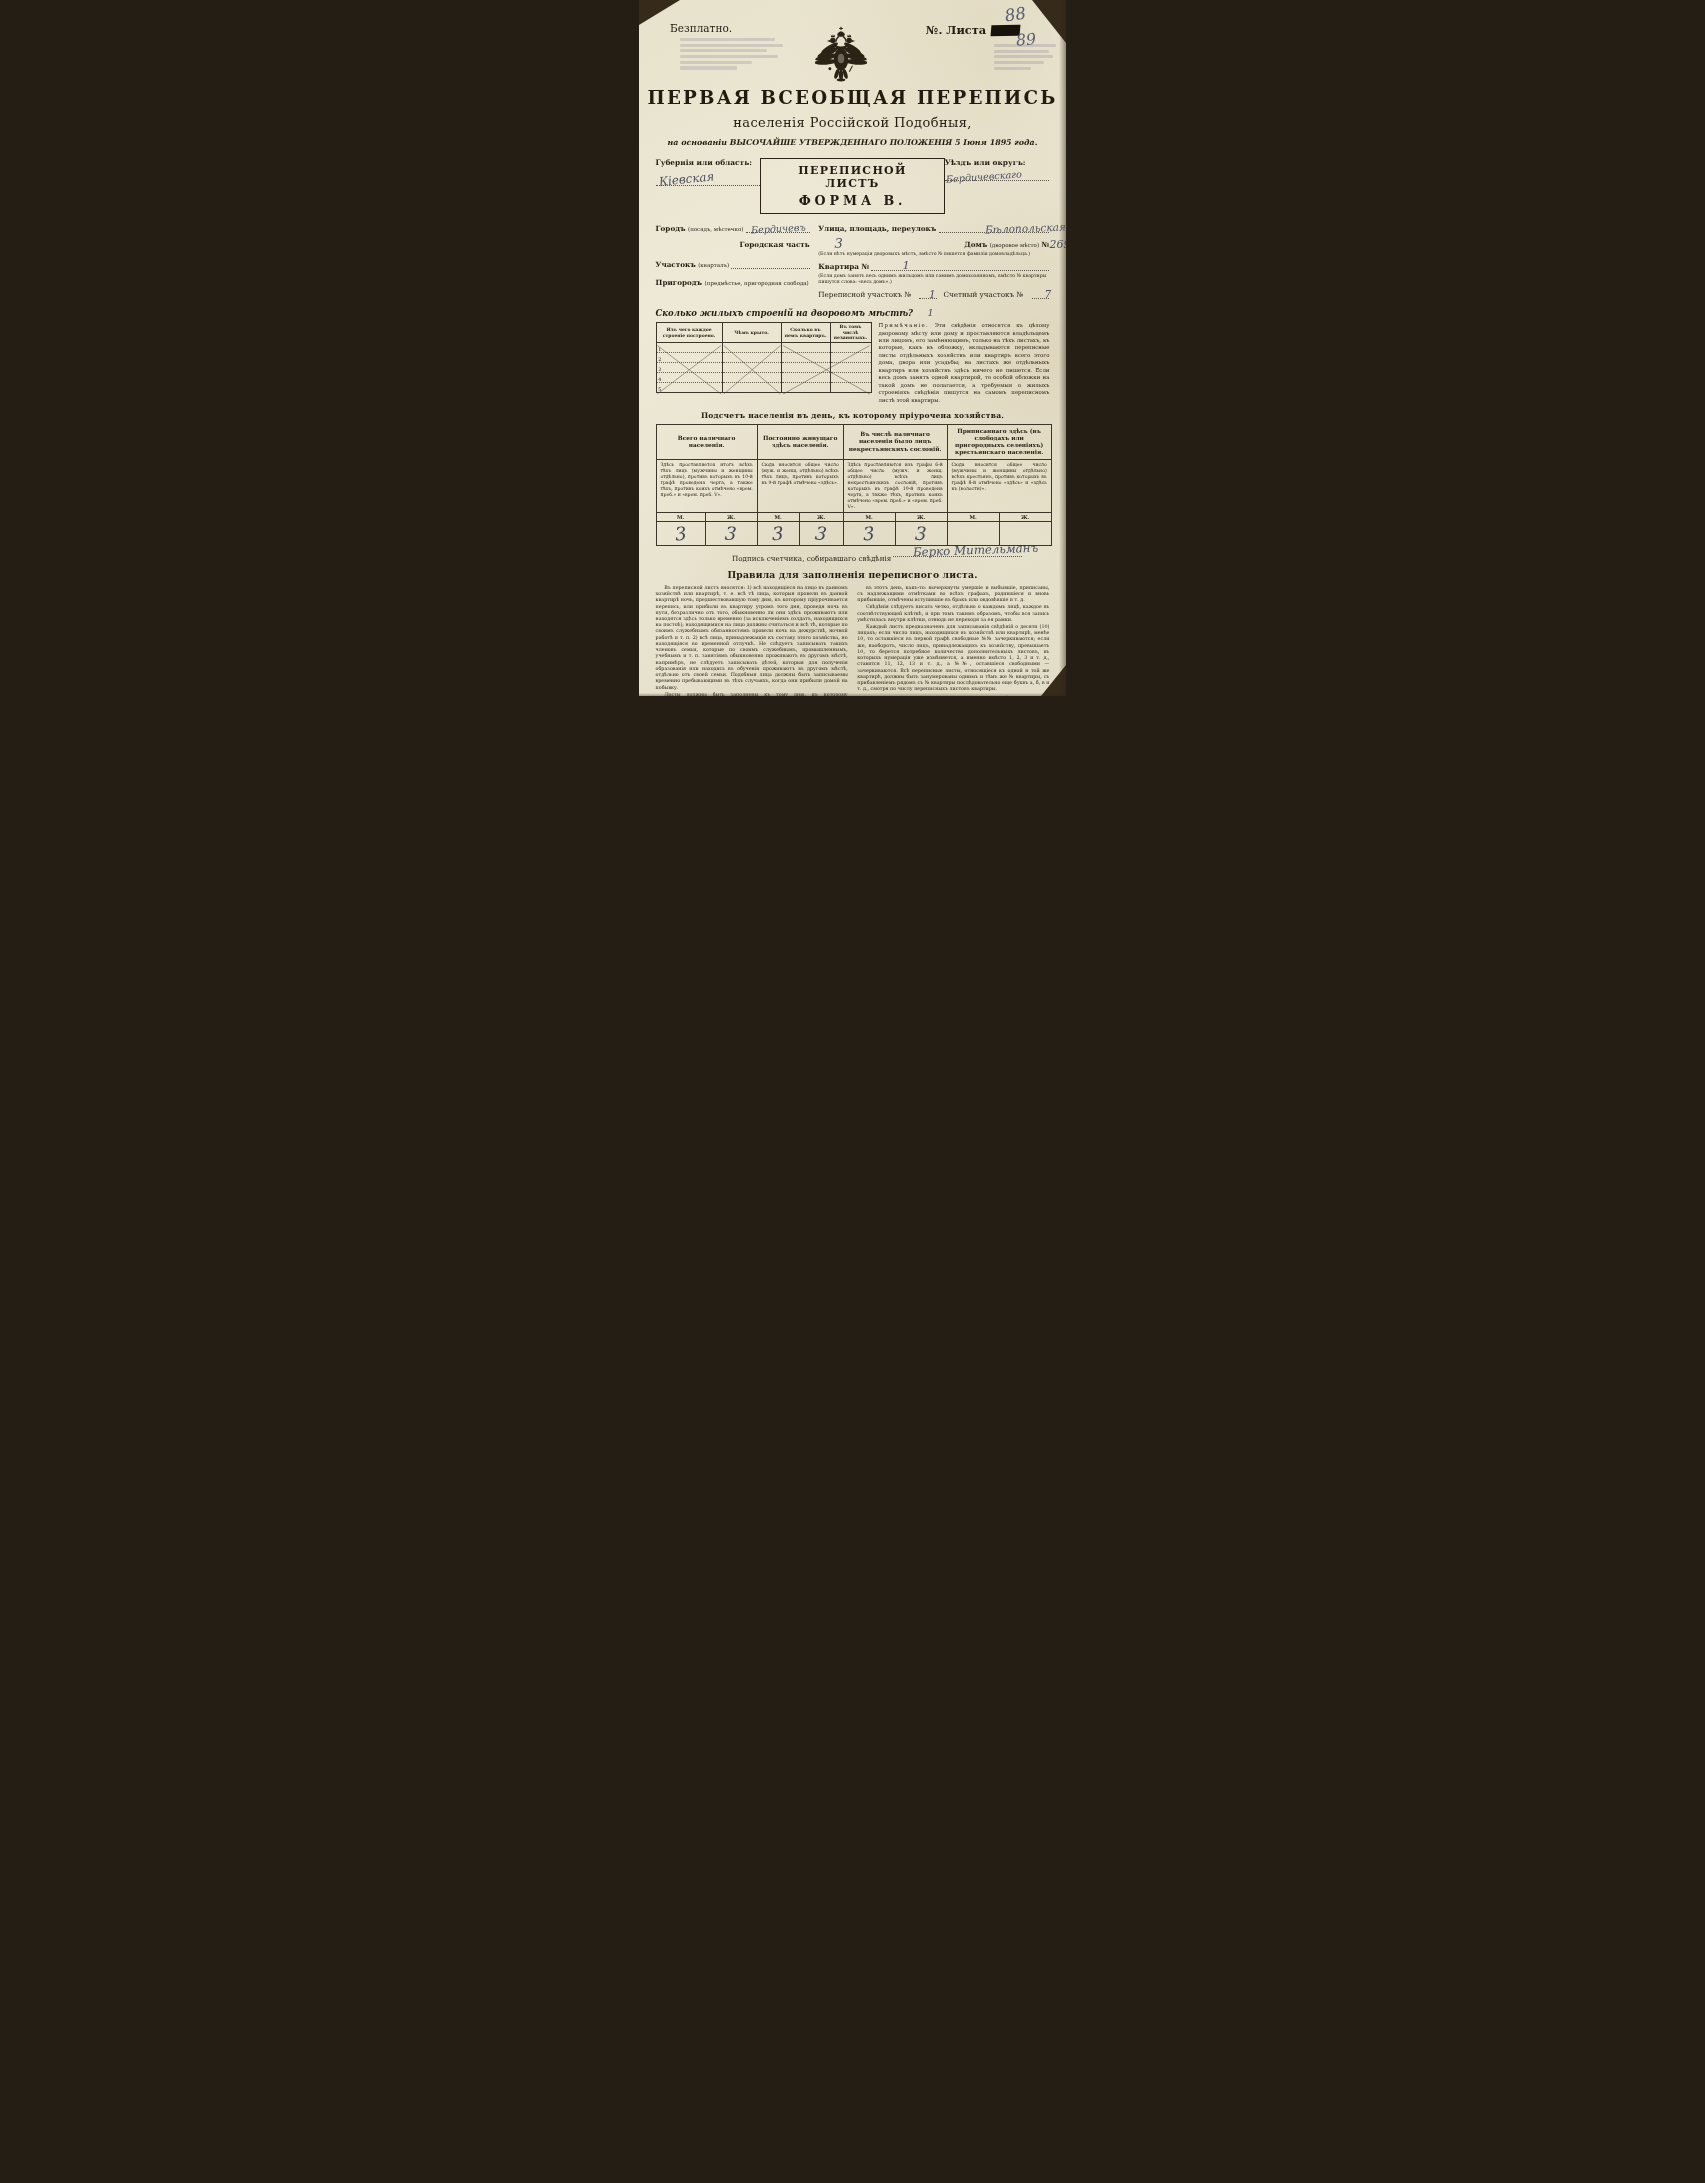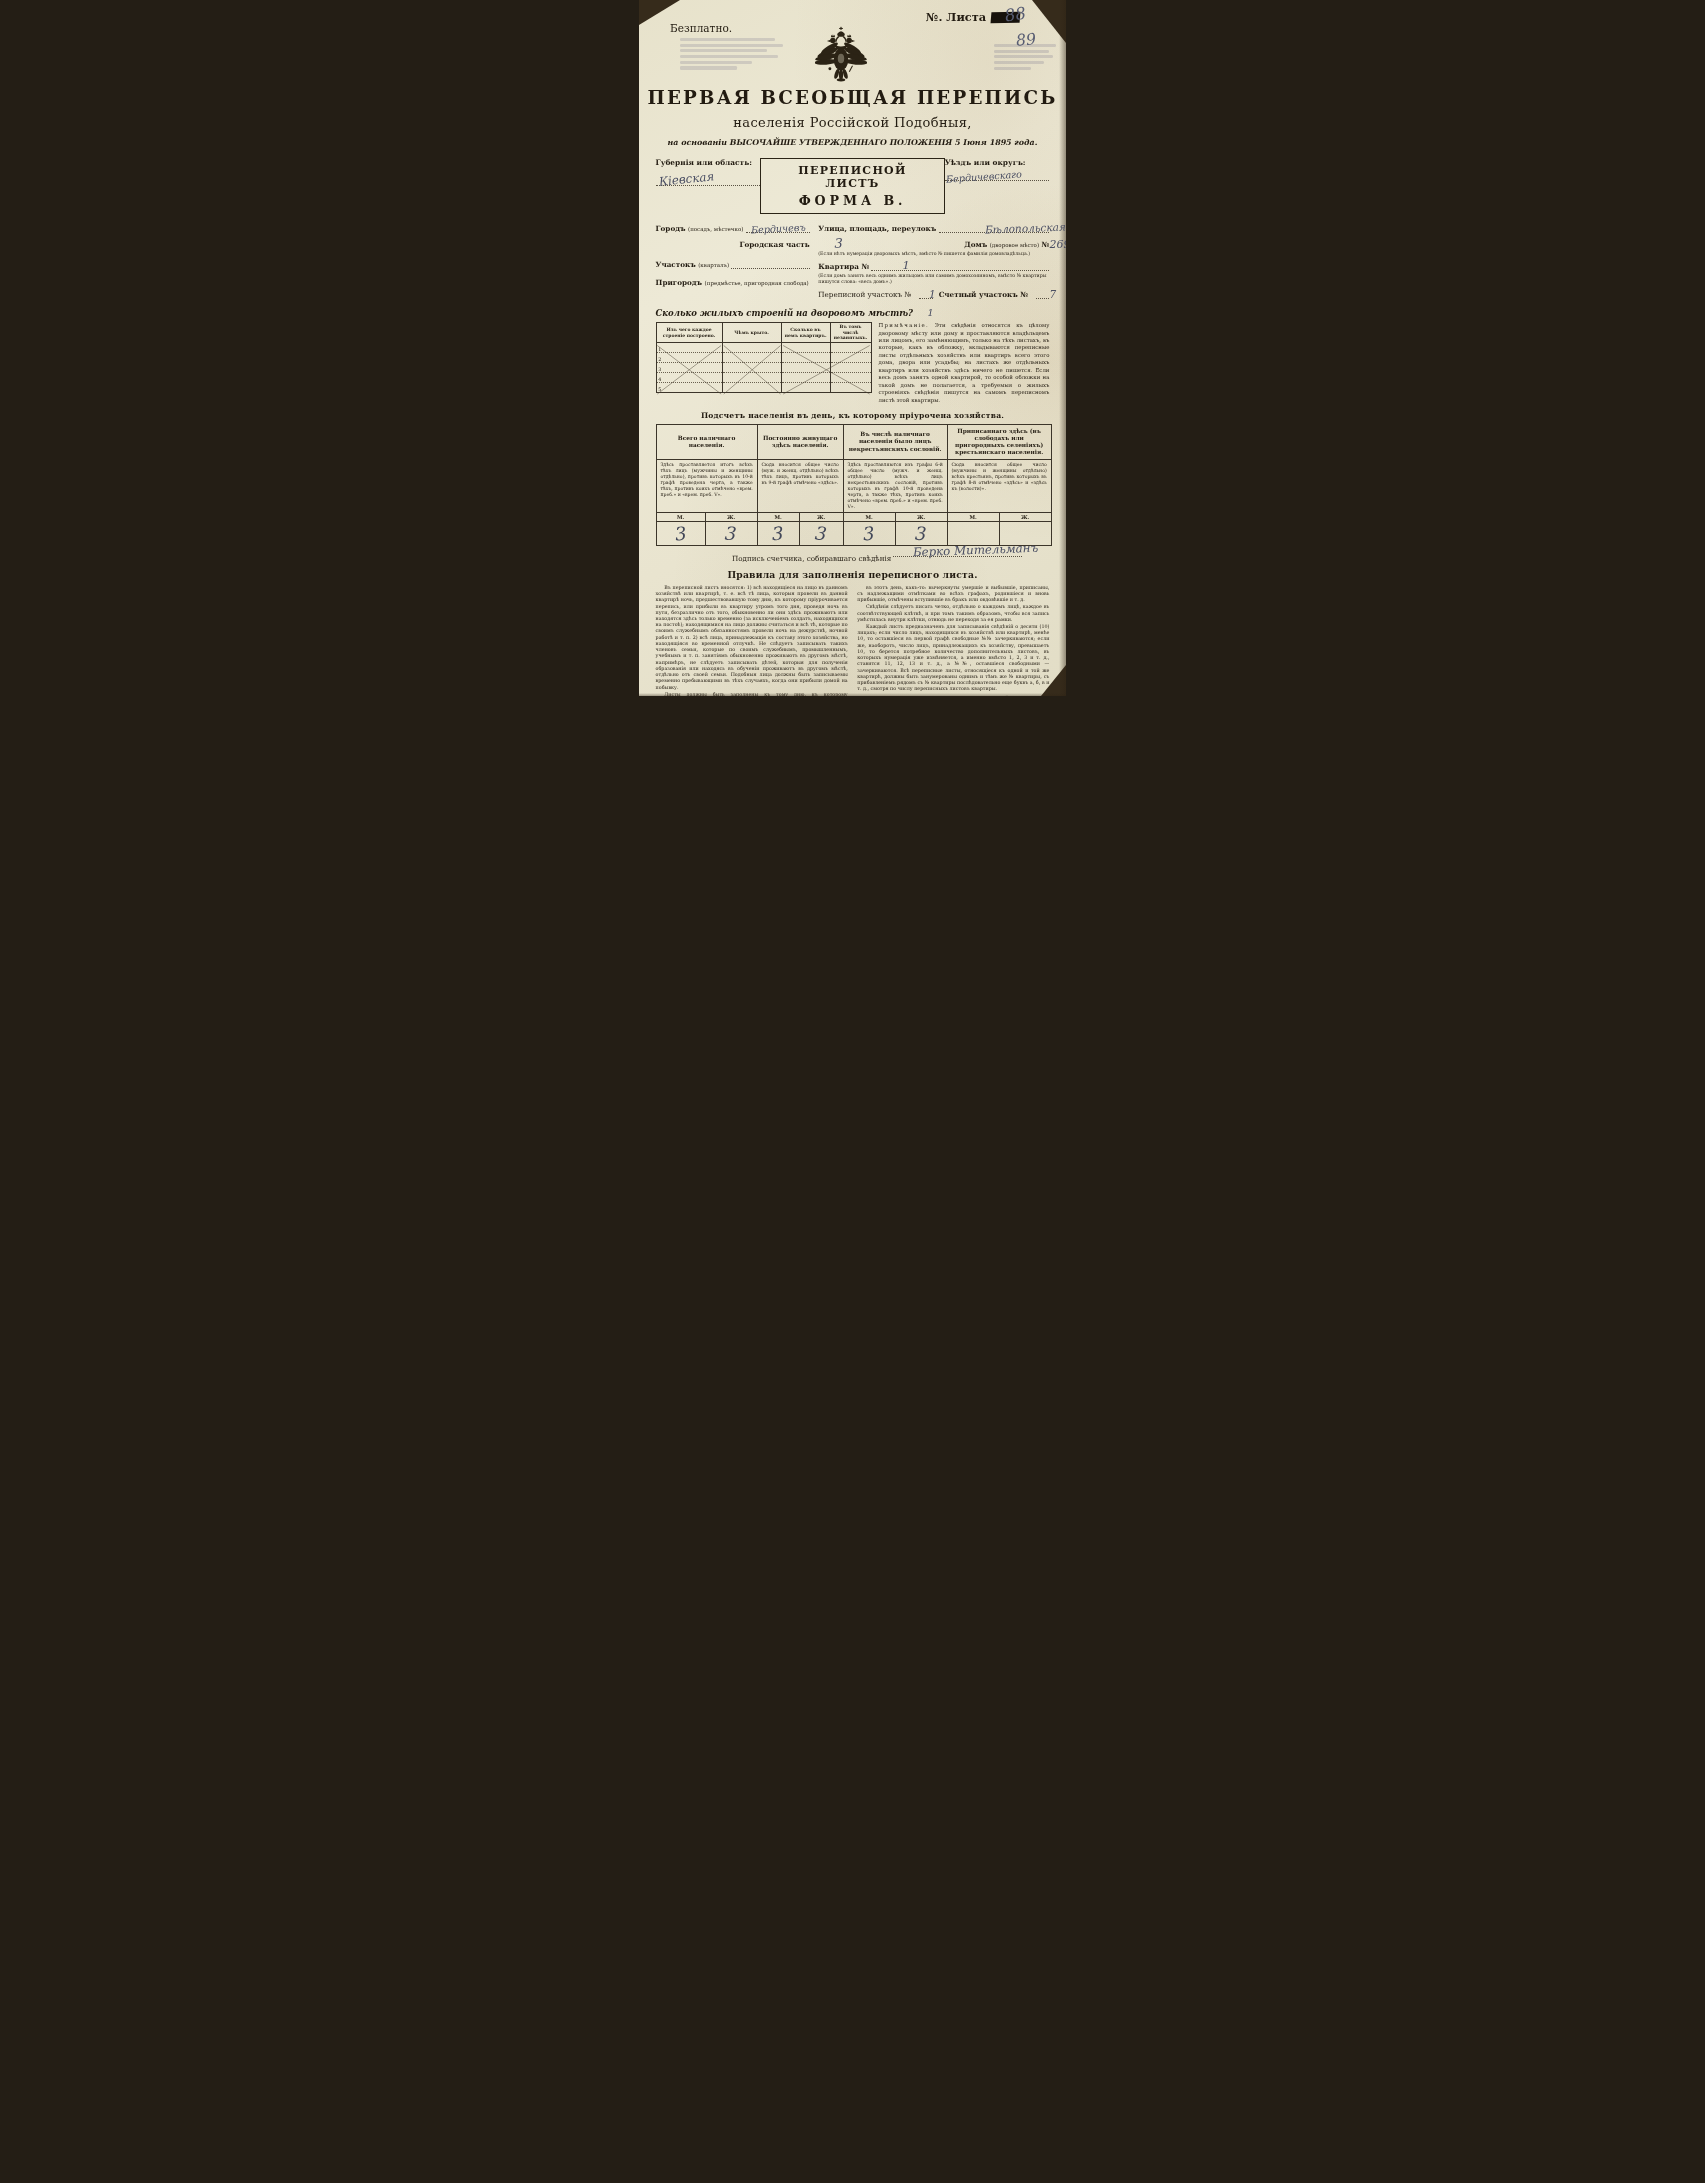--- a/index.html
+++ b/index.html
@@ -26,21 +26,21 @@
   
   .ghost { position:absolute; display:flex; flex-direction:column; gap:2.6px; filter: blur(0.7px); }
   .g1 { left:41px; top:38px; width:103px; }
   .g2 { left:355px; top:44px; width:62px; }
   .gbar { height:3.1px; background:#8a8596; opacity:.28; border-radius:1.3px; }
   .g2 .gbar { background:#77708a; opacity:.24; }
 
   .top-row { position:relative; height:86px; }
   .free { position:absolute; left:31px; top:22px; font-size:10.5px; font-weight:normal; }
   .eagle { position:absolute; left:176px; top:26px; }
-  .sheetno { position:absolute; left:287px; top:10px; font-size:11.4px; font-weight:bold; display:flex; align-items:center; }
+  .sheetno { position:absolute; left:287px; top:23px; font-size:11.4px; font-weight:bold; display:flex; align-items:center; }
   .blackbox { display:inline-block; width:29px; height:11px; background:#17120c; margin-left:4.4px;
     transform: skewX(-6deg) rotate(-1deg); }
   .hand { font-family:"DejaVu Serif", serif; font-style:italic; color:#4b4f63; line-height:1; white-space:nowrap; }
   .h88 { position:absolute; left:366px; top:7px; font-size:16.6px; transform:rotate(-9deg); color:#575c72; }
   .h89 { position:absolute; left:377px; top:32px; font-size:15.7px; transform:rotate(-5deg); color:#575c72; }
 
   .titleblock { text-align:center; margin-top:0.9px; }
   .t1 { font-size:18.3px; font-weight:bold; letter-spacing:2.2px; }
   .t2 { font-size:13px; margin-top:7px; letter-spacing:0.4px; }
   .t3 { font-size:7.9px; font-weight:bold; margin-top:8px;font-style:italic; }
@@ -272,21 +272,21 @@
         <span class="dots">
           <span class="hand hv-flat">1</span>
         </span>
       </div>
       <div class="note">(Если домъ занятъ весь однимъ жильцомъ или самимъ домохозяиномъ, вмѣсто № квартиры пишутся слова: «весь домъ».)</div>
       <div class="f mt12" style="gap:6.1px;">
         <span class="lbl" style="font-weight:normal;">Переписной участокъ №</span>
         <span class="dots">
           <span class="hand hv-cd">1</span>
         </span>
-        <span class="lbl" style="font-weight:bold;">Счетный участокъ №</span>
+        <span class="lbl" style="font-weight:normal;">Счетный участокъ №</span>
         <span class="dots">
           <span class="hand hv-sd">7</span>
         </span>
       </div>
     </div>
   </div>
 
   <div class="bq">
     <span class="q">Сколько жилыхъ строеній на дворовомъ мѣстѣ?</span>
     <span class="dots">

